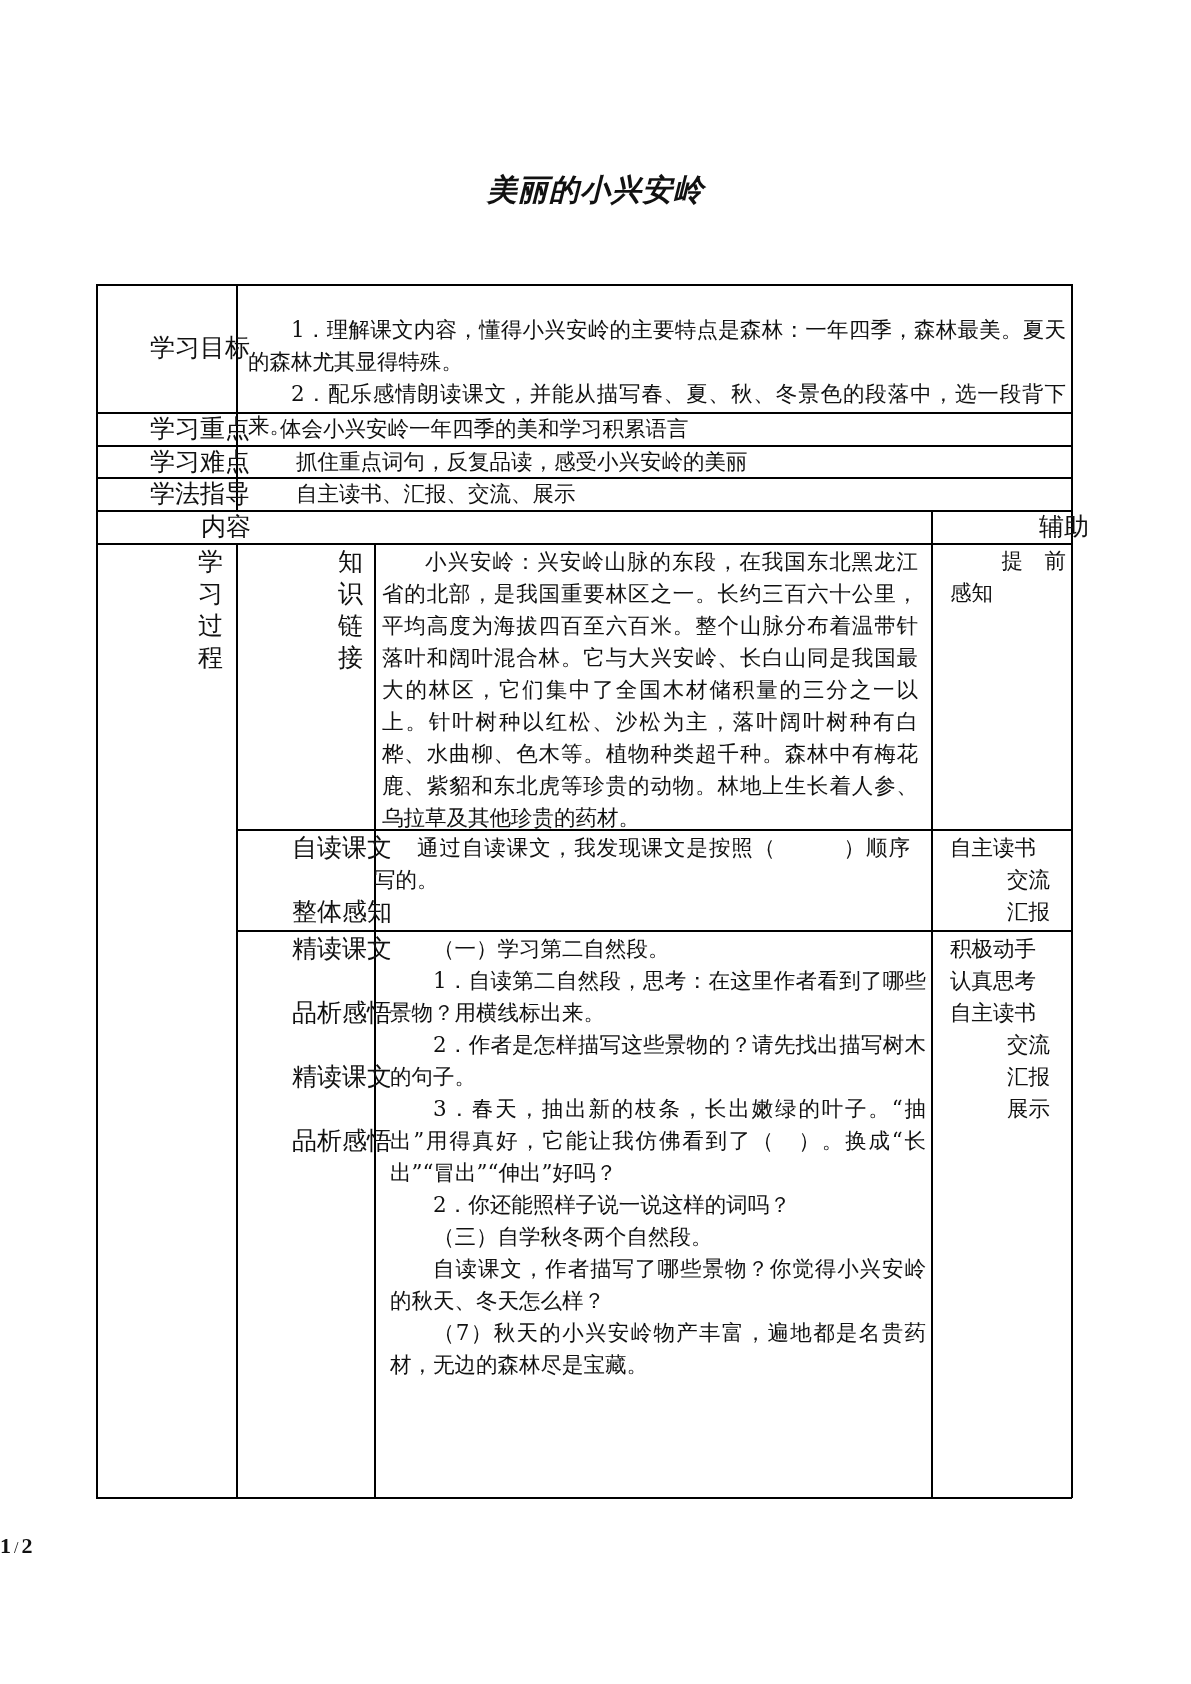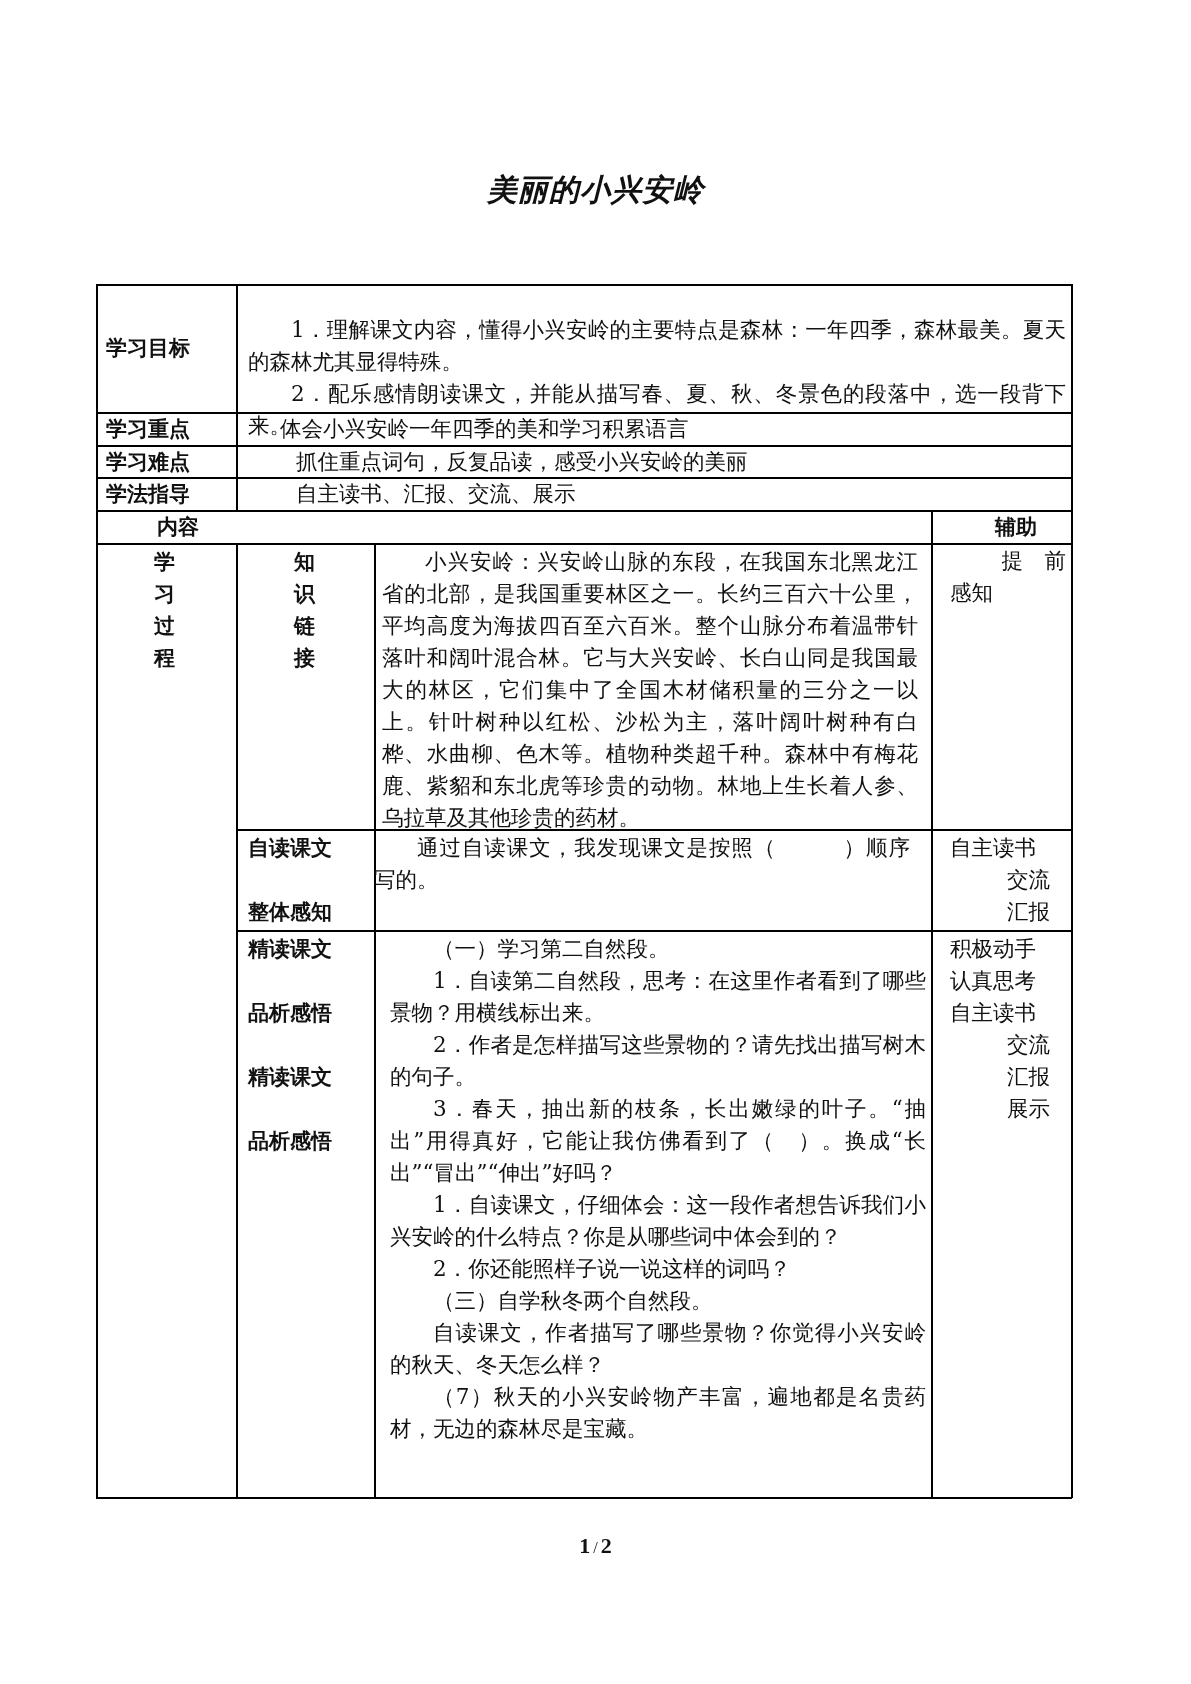--- a/index.html
+++ b/index.html
@@ -5,24 +5,24 @@
   html, body { margin:0; padding:0; background:#ffffff; }
   body { width:1191px; height:1684px; position:relative; overflow:hidden;
          font-family:"DejaVu Serif","Liberation Serif",serif; color:#111; }
   .title { position:absolute; left:0; width:1191px; top:170px; text-align:center;
            font-family:"DejaVu Sans","Liberation Sans",sans-serif; font-weight:bold;
            font-size:30px; letter-spacing:1px;font-style:italic; }
   .line { position:absolute; background:#000; }
   .h { height:1.5px; }
   .v { width:1.5px; }
   .cell { position:absolute; font-size:21.5px; line-height:32px; box-sizing:border-box; }
-  .label { font-family:"DejaVu Sans","Liberation Sans",sans-serif; font-weight:bold; font-size:21px; }
+  .label { font-family:"DejaVu Sans","Liberation Sans",sans-serif; font-weight:normal; font-size:25px;margin-left:44px; }
   .para { text-indent:2em; margin:0; }
   .stack span { display:block; }
-  .footer { position:absolute; left:0; width:1191px; top:1533px; text-align:center;
+  .footer { position:absolute; left:0; width:1191px; top:1533px; text-align:left;
             font-family:"Liberation Serif","DejaVu Serif",serif; font-weight:bold; font-size:22px; }
   .footer .sep { font-weight:normal; font-size:16px; margin:0 3px; }
   .tj { text-align:justify; text-align-last:left; }
 </style>
 </head>
 <body>
 
 <div class="title">美丽的小兴安岭</div>
 
 <div>
@@ -98,21 +98,20 @@
 <div class="cell label" style="left:248px;top:933px;">精读课文</div>
 <div class="cell label" style="left:248px;top:997px;">品析感悟</div>
 <div class="cell label" style="left:248px;top:1061px;">精读课文</div>
 <div class="cell label" style="left:248px;top:1125px;">品析感悟</div>
 
 <div class="cell tj" style="left:390px;top:933px;width:536px;">
   <p class="para">（一）学习第二自然段。</p>
   <p class="para">1．自读第二自然段，思考：在这里作者看到了哪些景物？用横线标出来。</p>
   <p class="para">2．作者是怎样描写这些景物的？请先找出描写树木的句子。</p>
   <p class="para">3．春天，抽出新的枝条，长出嫩绿的叶子。“抽出”用得真好，它能让我仿佛看到了（　）。换成“长出”“冒出”“伸出”好吗？</p>
-  <p class="para">1．自读课文，仔细体会：这一段作者想告诉我们小兴安岭的什么特点？你是从哪些词中体会到的？</p>
   <p class="para">2．你还能照样子说一说这样的词吗？</p>
   <p class="para">（三）自学秋冬两个自然段。</p>
   <p class="para">自读课文，作者描写了哪些景物？你觉得小兴安岭的秋天、冬天怎么样？</p>
   <p class="para">（7）秋天的小兴安岭物产丰富，遍地都是名贵药材，无边的森林尽是宝藏。</p>
 </div>
 <div class="cell" style="left:950px;top:933px;width:100px;">
   <div>积极动手</div>
   <div>认真思考</div>
   <div>自主读书</div>
   <div style="text-align:right;">交流</div>

